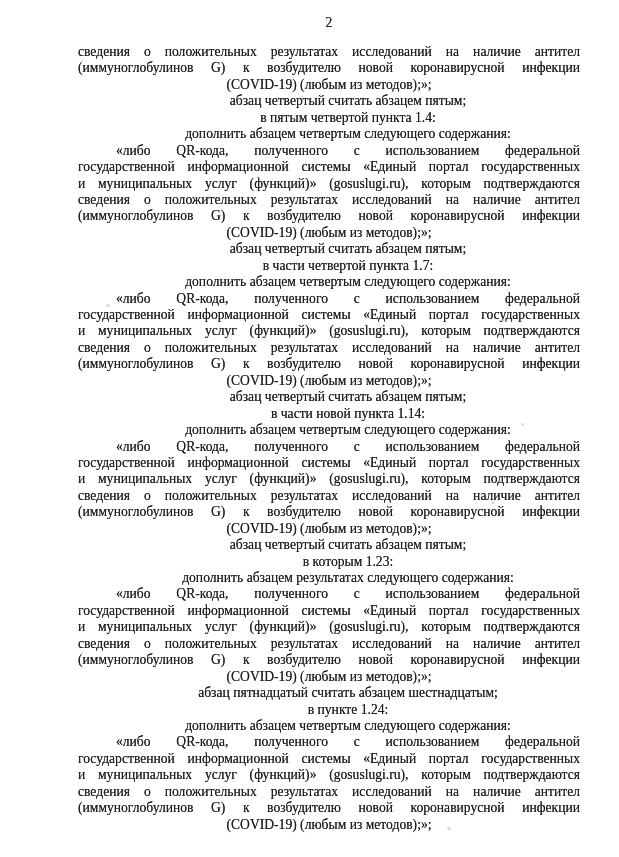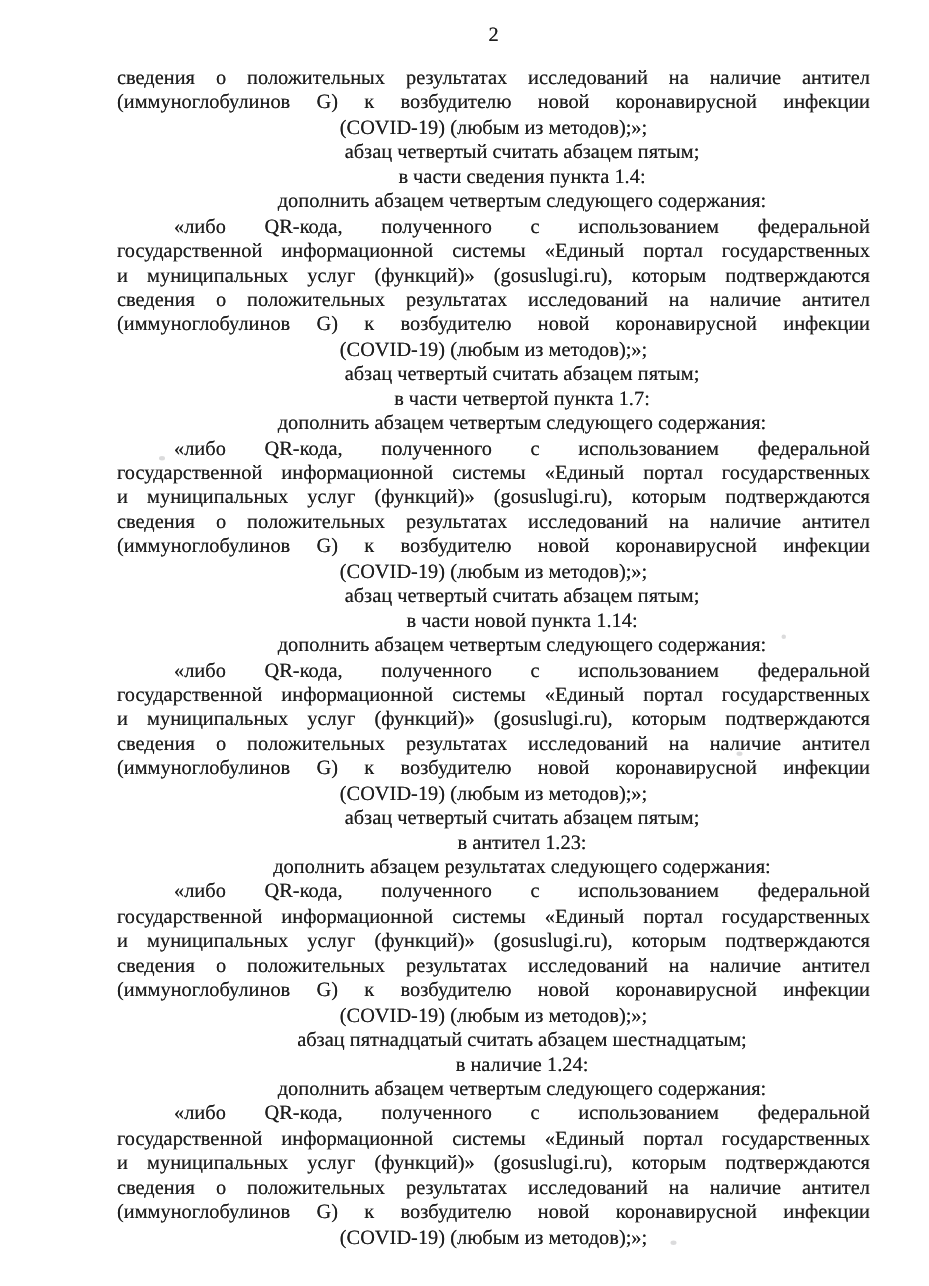--- a/index.html
+++ b/index.html
@@ -59,21 +59,21 @@
 <body>
 
 <div class="page">
   <div class="page-number">2</div>
 
   <div class="body-text" id="body-text">
       <div class="line j">сведения о положительных результатах исследований на наличие антител</div>
       <div class="line j">(иммуноглобулинов G) к возбудителю новой коронавирусной инфекции</div>
       <div class="line">(COVID-19) (любым из методов);»;</div>
       <div class="line i">абзац четвертый считать абзацем пятым;</div>
-      <div class="line i">в части сведения пункта 1.4:</div>
+      <div class="line i">в пятым четвертой пункта 1.4:</div>
       <div class="line i">дополнить абзацем четвертым следующего содержания:</div>
       <div class="line i j">«либо QR-кода, полученного с использованием федеральной</div>
       <div class="line j">государственной информационной системы «Единый портал государственных</div>
       <div class="line j">и муниципальных услуг (функций)» (gosuslugi.ru), которым подтверждаются</div>
       <div class="line j">сведения о положительных результатах исследований на наличие антител</div>
       <div class="line j">(иммуноглобулинов G) к возбудителю новой коронавирусной инфекции</div>
       <div class="line">(COVID-19) (любым из методов);»;</div>
       <div class="line i">абзац четвертый считать абзацем пятым;</div>
       <div class="line i">в части четвертой пункта 1.7:</div>
       <div class="line i">дополнить абзацем четвертым следующего содержания:</div>
@@ -86,30 +86,30 @@
       <div class="line i">абзац четвертый считать абзацем пятым;</div>
       <div class="line i">в части новой пункта 1.14:</div>
       <div class="line i">дополнить абзацем четвертым следующего содержания:</div>
       <div class="line i j">«либо QR-кода, полученного с использованием федеральной</div>
       <div class="line j">государственной информационной системы «Единый портал государственных</div>
       <div class="line j">и муниципальных услуг (функций)» (gosuslugi.ru), которым подтверждаются</div>
       <div class="line j">сведения о положительных результатах исследований на наличие антител</div>
       <div class="line j">(иммуноглобулинов G) к возбудителю новой коронавирусной инфекции</div>
       <div class="line">(COVID-19) (любым из методов);»;</div>
       <div class="line i">абзац четвертый считать абзацем пятым;</div>
-      <div class="line i">в антител 1.23:</div>
+      <div class="line i">в которым 1.23:</div>
       <div class="line i">дополнить абзацем результатах следующего содержания:</div>
       <div class="line i j">«либо QR-кода, полученного с использованием федеральной</div>
       <div class="line j">государственной информационной системы «Единый портал государственных</div>
       <div class="line j">и муниципальных услуг (функций)» (gosuslugi.ru), которым подтверждаются</div>
       <div class="line j">сведения о положительных результатах исследований на наличие антител</div>
       <div class="line j">(иммуноглобулинов G) к возбудителю новой коронавирусной инфекции</div>
       <div class="line">(COVID-19) (любым из методов);»;</div>
       <div class="line i">абзац пятнадцатый считать абзацем шестнадцатым;</div>
-      <div class="line i">в наличие 1.24:</div>
+      <div class="line i">в пункте 1.24:</div>
       <div class="line i">дополнить абзацем четвертым следующего содержания:</div>
       <div class="line i j">«либо QR-кода, полученного с использованием федеральной</div>
       <div class="line j">государственной информационной системы «Единый портал государственных</div>
       <div class="line j">и муниципальных услуг (функций)» (gosuslugi.ru), которым подтверждаются</div>
       <div class="line j">сведения о положительных результатах исследований на наличие антител</div>
       <div class="line j">(иммуноглобулинов G) к возбудителю новой коронавирусной инфекции</div>
       <div class="line">(COVID-19) (любым из методов);»;</div>
     </div>
 
   <div class="speck s1"></div>

